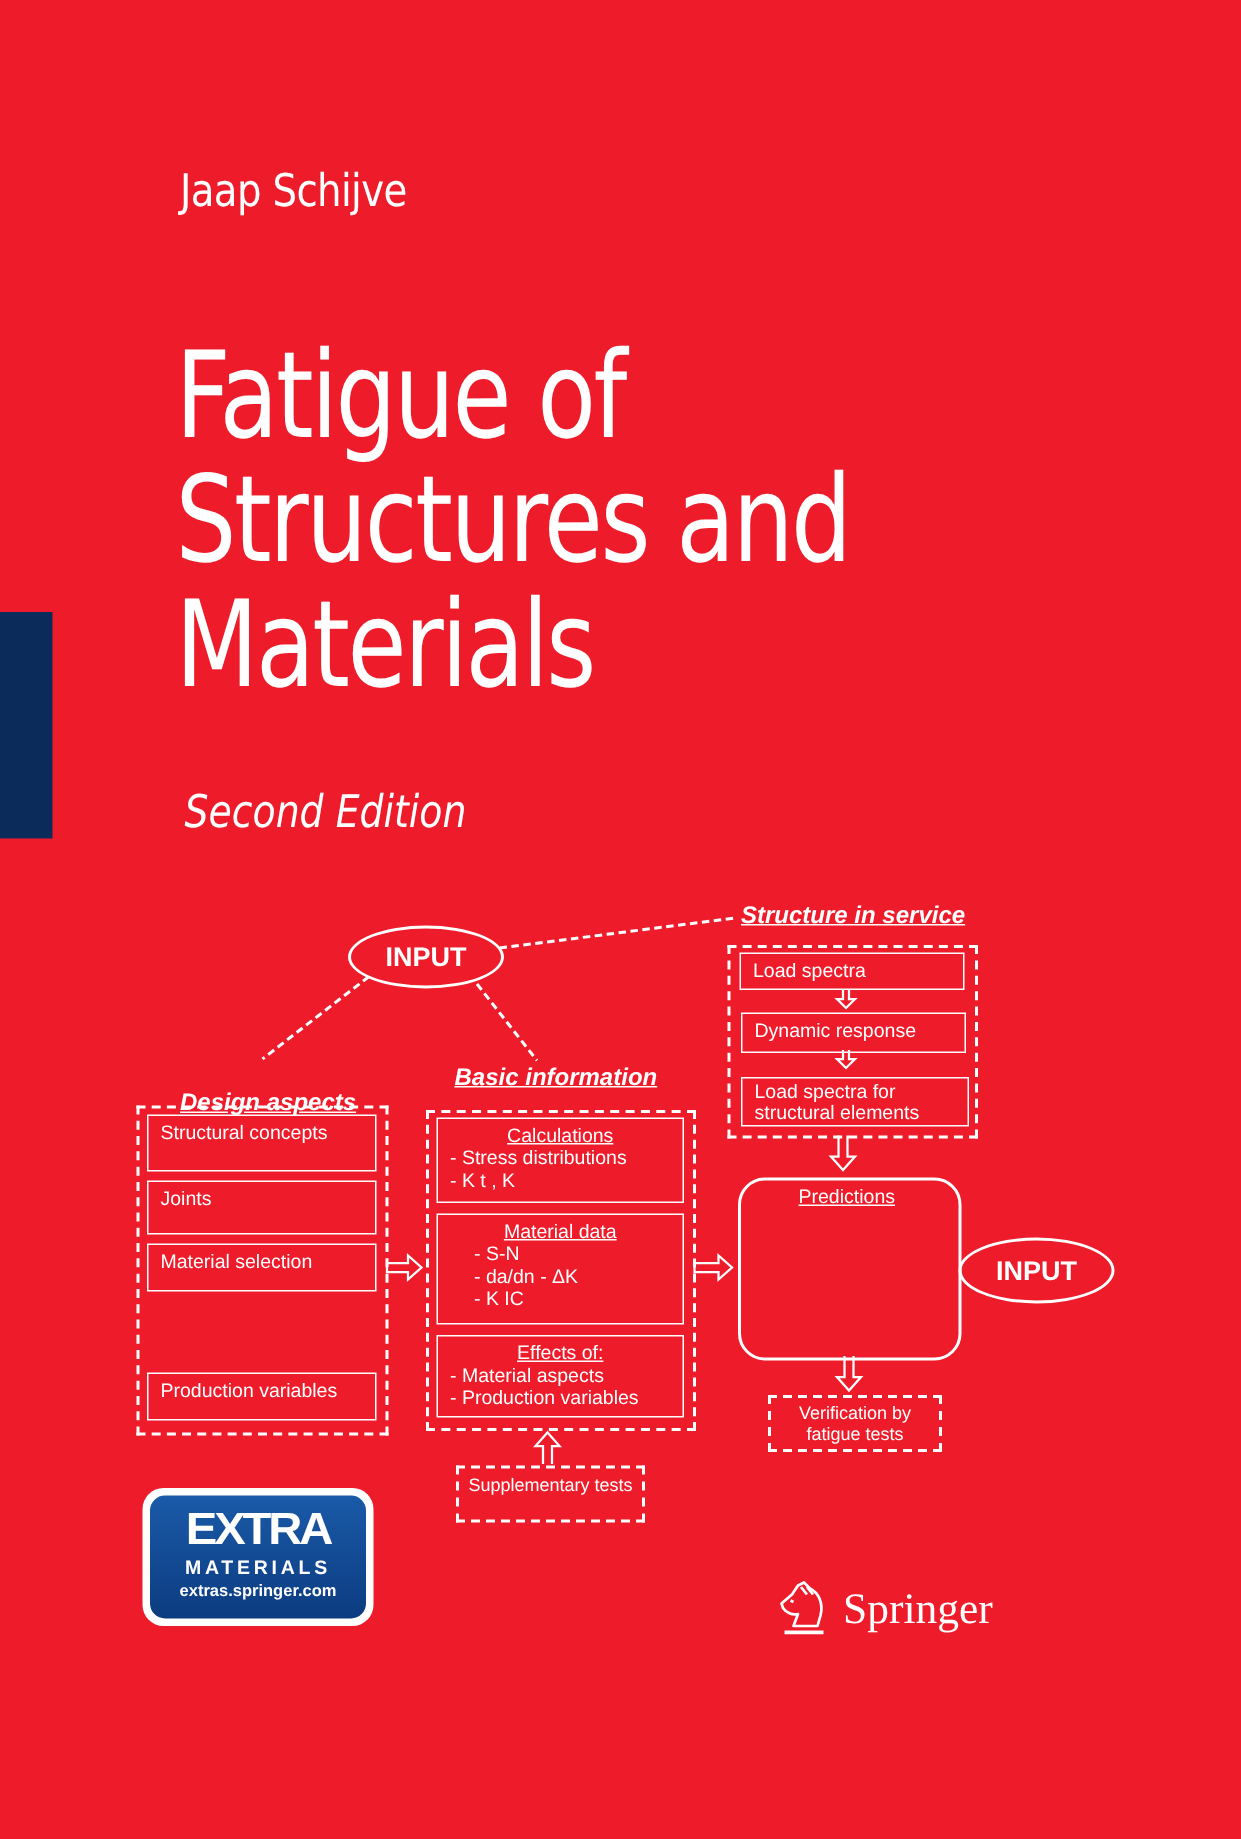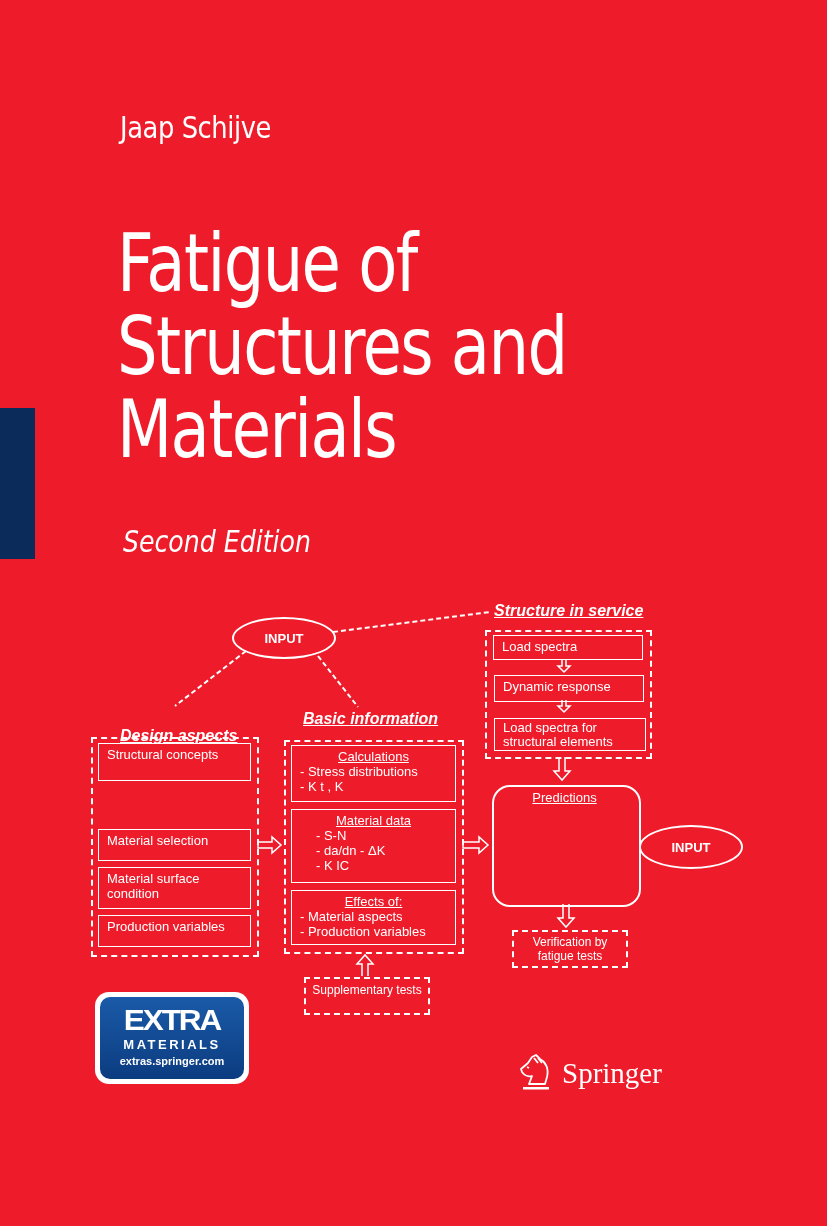--- a/index.html
+++ b/index.html
@@ -11,21 +11,21 @@
   }
   .abs { position: absolute; }
   .spine-bar { left: 0; top: 408px; width: 35px; height: 151px; background: #0b2c5a; }
   .author { left: 120px; top: 110px; font-family: "DejaVu Sans", sans-serif; font-size: 30px; letter-spacing: -0.5px; transform: scaleX(0.86); transform-origin: left top; }
   .title { left: 117px; top: 222px; font-family: "DejaVu Sans", sans-serif; font-size: 80px; line-height: 83px; letter-spacing: -2px; transform: scaleX(0.80); transform-origin: left top; white-space: nowrap; }
   .edition { left: 123px; top: 524px; font-family: "DejaVu Sans", sans-serif; font-style: italic; font-size: 30px; transform: scaleX(0.84); transform-origin: left top; }
 
   
   .dtext { font-family: "Liberation Sans", sans-serif; color: #fff; font-size: 13px; line-height: 15px; }
   .hdr { font-weight: bold; text-decoration: underline; font-size: 16px; font-style: italic; }
-  .ellipse { border: 2px solid #fff; border-radius: 50%; display: flex; align-items: center; justify-content: center; font-weight: bold; font-size: 13px; }
+  .ellipse { border: 2px solid #fff; border-radius: 50%; display: flex; align-items: center; justify-content: center; font-weight: bold; font-size: 18px; }
   .dash { border: 2px dashed #fff; }
   .box { border: 1.5px solid #fff; padding: 3px 8px; box-sizing: border-box; }
   .center { text-align: center; }
   .u { text-decoration: underline; }
 
   
   .badge { left: 95px; top: 992px; width: 154px; height: 92px; background: #fff; border-radius: 14px; }
   .badge-inner { position: absolute; left: 5px; top: 5px; right: 5px; bottom: 5px; border-radius: 10px;
     background: linear-gradient(#1a5aa8, #0c3c80); text-align: center; }
   .badge-extra { font-family: "Liberation Sans", sans-serif; font-weight: bold; font-size: 30px; letter-spacing: -2px; line-height: 30px; margin-top: 8px; transform: scaleX(1.05); }
@@ -76,22 +76,22 @@
   </svg>
 
   <div class="abs dtext ellipse" style="left:232px;top:617px;width:100px;height:38px;">INPUT</div>
 
   <div class="abs dtext hdr" style="left:120px;top:711px;margin-top:17px;">Design aspects</div>
   <div class="abs dtext hdr" style="left:303px;top:711px;">Basic information</div>
   <div class="abs dtext hdr" style="left:494px;top:603px;">Structure in service</div>
 
   <div class="abs dash" style="left:91px;top:737px;width:164px;height:216px;"></div>
   <div class="abs dtext box" style="left:98px;top:743px;width:153px;height:38px;">Structural concepts</div>
+  <div class="abs dtext box" style="left:98px;top:787px;width:153px;height:36px;">Joints</div>
   <div class="abs dtext box" style="left:98px;top:829px;width:153px;height:32px;">Material selection</div>
-  <div class="abs dtext box" style="left:98px;top:867px;width:153px;height:42px;">Material surface condition</div>
   <div class="abs dtext box" style="left:98px;top:915px;width:153px;height:32px;">Production variables</div>
 
   <div class="abs dash" style="left:284px;top:740px;width:176px;height:210px;"></div>
   <div class="abs dtext box" style="left:291px;top:745px;width:165px;height:57px;">
     <div class="center u">Calculations</div>
     <div>- Stress distributions</div>
     <div>- K t , K</div>
   </div>
   <div class="abs dtext box" style="left:291px;top:809px;width:165px;height:74px;padding-left:24px;">
     <div class="center u" style="margin-left:-16px">Material data</div>

